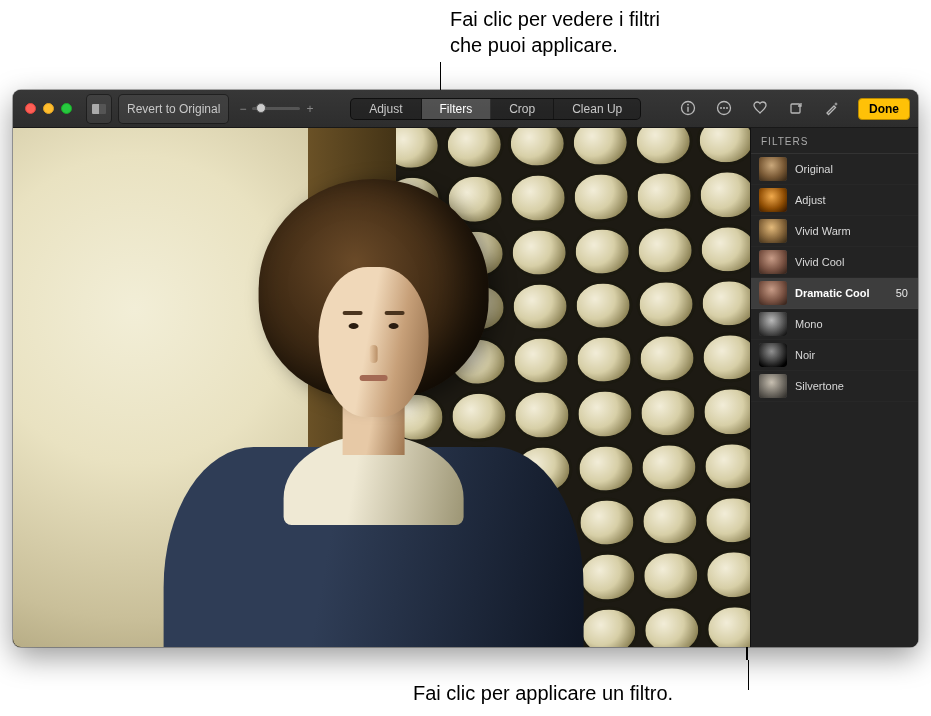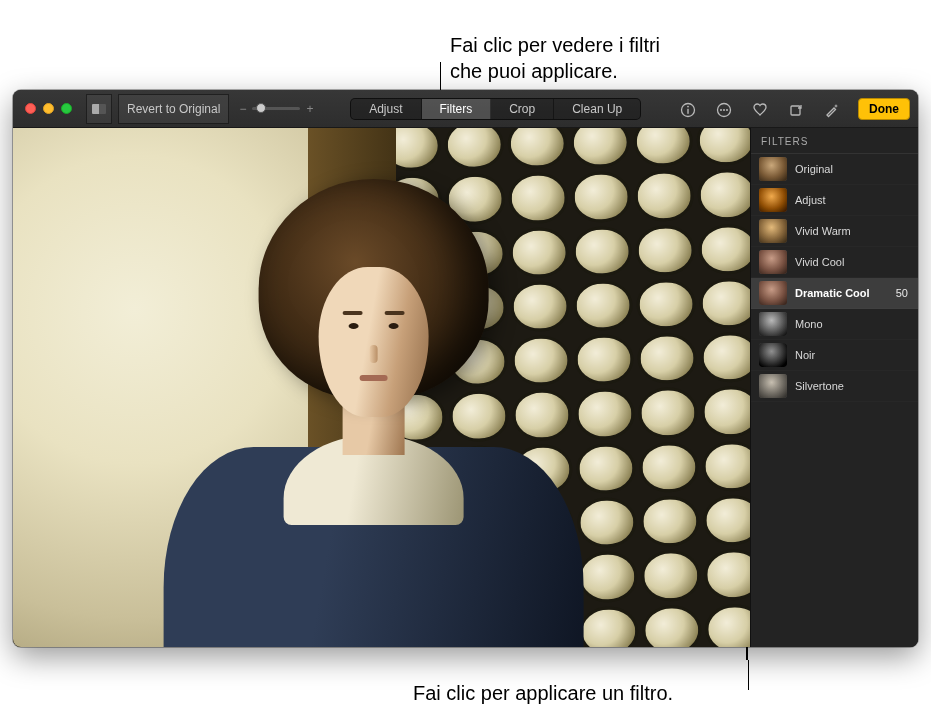--- a/index.html
+++ b/index.html
@@ -54,21 +54,21 @@
   }
   .traffic-lights { display:flex; gap:7px; margin-right:8px; margin-left:4px;}
   .traffic-dot { width:11px; height:11px; border-radius:50%; }
   .tl-red{background:#ff5f56;border:1px solid #e0443e;}
   .tl-yellow{background:#ffbd2e;border:1px solid #dea123;}
   .tl-green{background:#27c93f;border:1px solid #1aab29;}
 
   .tb-btn {
     background: rgba(255,255,255,0.06);
     border: 1px solid rgba(0,0,0,0.5);
-    border-radius:0;
+    border-radius:5px;
     height:30px;
     display:flex;
     align-items:center;
     justify-content:center;
     padding:0 8px;
     color:#c8c8c8;
     font-size:12px;
     cursor:pointer;
   }
   .tb-icon-btn { padding:0; width:26px; }
@@ -97,21 +97,21 @@
     padding:0 18px;
     display:flex; align-items:center;
     color:#c8c8c8;
     font-size:12px;
     cursor:pointer;
     border-right:1px solid rgba(0,0,0,0.4);
   }
   .mode-tab:last-child{border-right:none;}
   .mode-tab.active { background: rgba(255,255,255,0.2); color:#fff;}
 
-  .toolbar-right { display:flex; gap:16px; align-items:flex-end; }
+  .toolbar-right { display:flex; gap:16px; align-items:flex-start; }
   .small-icon { width:20px; height:20px; display:flex;align-items:center;justify-content:center;color:#b8b8b8;cursor:pointer;}
   .done-btn {
     background:#ffc107;
     color:#000;
     border-radius:4px;
     height:22px;
     padding:0 10px;
     font-weight:600;
     display:flex;align-items:center;
     cursor:pointer;
@@ -251,21 +251,21 @@
     position:absolute;
     border-left:1px solid #000;
     border-top:1px solid #000;
     border-bottom:1px solid #000;
     width:6px;
   }
 </style>
 </head>
 <body>
 
-<div class="callout" style="left:450px; top:6px;margin-top:26px;">Fai clic per vedere i filtri
+<div class="callout" style="left:450px; top:6px;">Fai clic per vedere i filtri
 che puoi applicare.</div>
 <div class="callout-line" style="left:440px; top:62px; width:1px; height:40px;"></div>
 
 <div class="callout" style="left:413px; top:680px;">Fai clic per applicare un filtro.</div>
 <div class="callout-line" style="left:748px; top:660px; width:1px; height:30px;"></div>
 
 <div class="bracket" style="left:746px; top:255px; height:345px;"></div>
 <div class="callout-line" style="left:746px; top:600px; width:2px; height:60px;"></div>
 
 <div class="window">

